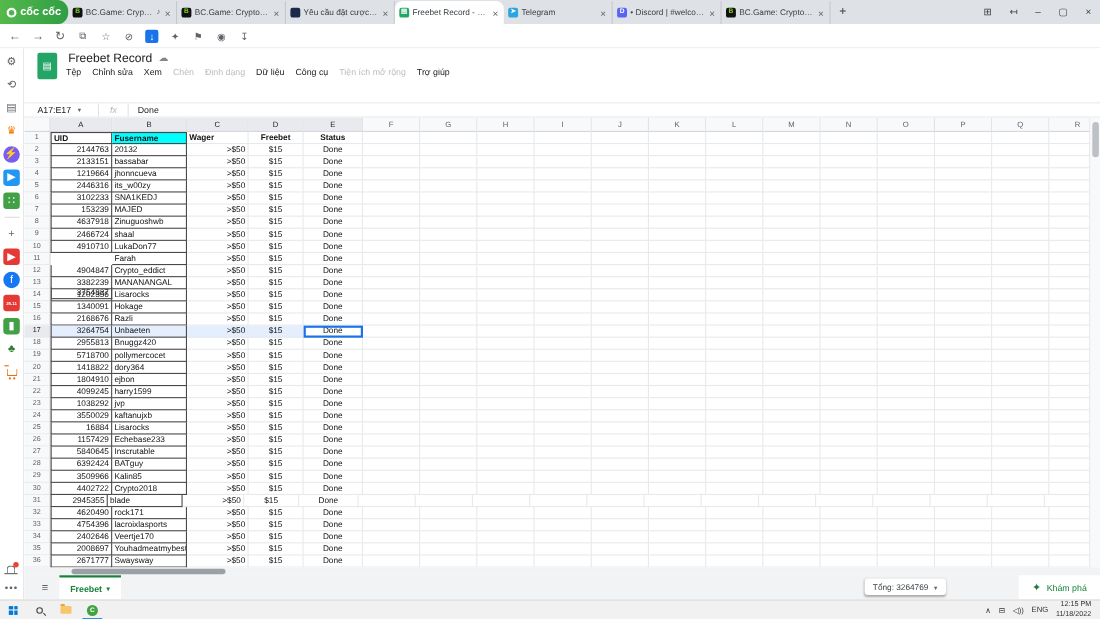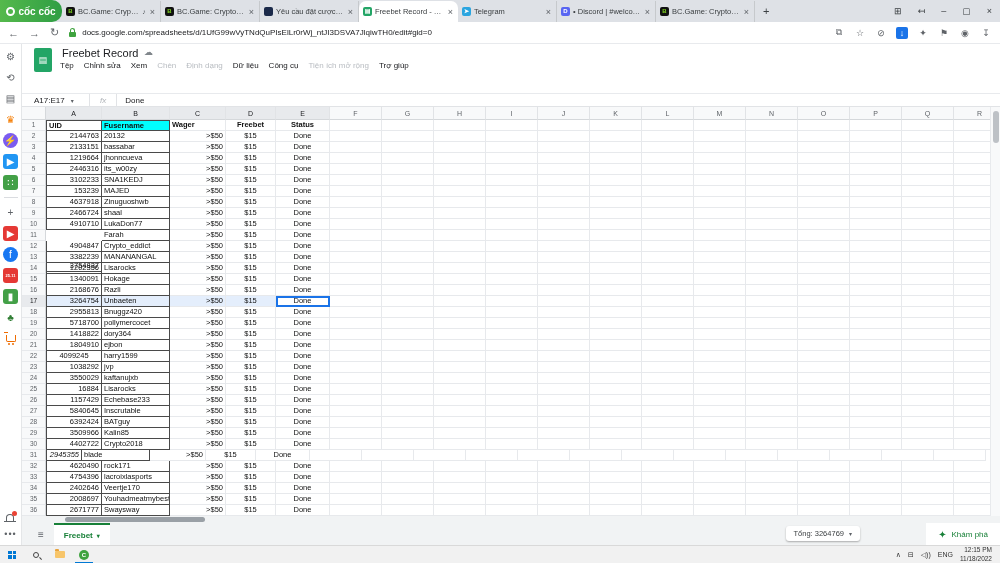--- a/index.html
+++ b/index.html
@@ -187,24 +187,20 @@
       <span>–</span>
       <span>▢</span>
       <span>×</span>
     </div>
 </div>
 
 <div id="addressbar">
   <span class="navbtn">←</span>
   <span class="navbtn">→</span>
   <span class="navbtn">↻</span>
-  <div id="urlbox">
-    <span class="lock"></span>
-    <span>docs.google.com/spreadsheets/d/1UfG99wVyTNdQuPIsElLr0rWj_ntJI3DSVA7JlqiwTH0/edit#gid=0</span>
-  </div>
   <div id="addricons">
       <span class="aic">⧉</span>
       <span class="aic">☆</span>
       <span class="aic">⊘</span>
       <span class="aic" style="background: rgb(26, 115, 232); color: rgb(255, 255, 255);">↓</span>
       <span class="aic">✦</span>
       <span class="aic">⚑</span>
       <span class="aic">◉</span>
       <span class="aic">↧</span>
     </div>
@@ -754,21 +750,21 @@
           <div class="cell" style="width: 52px;"></div>
           <div class="cell" style="width: 52px;"></div>
           <div class="cell" style="width: 52px;"></div>
           <div class="cell" style="width: 52px;"></div>
           <div class="cell" style="width: 52px;"></div>
           <div class="cell" style="width: 52px;"></div>
           <div class="cell" style="width: 52px;"></div>
         </div>
         <div class="grow">
           <div class="rn">22</div>
-          <div class="cell ar boxed bl" style="width: 56px; text-align: center;">4099245</div>
+          <div class="cell ar boxed bl" style="width: 56px;">4099245</div>
           <div class="cell boxed" style="width: 68px;">harry1599</div>
           <div class="cell ar" style="width: 56px;">&gt;$50</div>
           <div class="cell ac x" style="width: 50px;">$15</div>
           <div class="cell ac x" style="width: 54px;">Done</div>
           <div class="cell" style="width: 52px;"></div>
           <div class="cell" style="width: 52px;"></div>
           <div class="cell" style="width: 52px;"></div>
           <div class="cell" style="width: 52px;"></div>
           <div class="cell" style="width: 52px;"></div>
           <div class="cell" style="width: 52px;"></div>
@@ -943,21 +939,21 @@
           <div class="cell" style="width: 52px;"></div>
           <div class="cell" style="width: 52px;"></div>
           <div class="cell" style="width: 52px;"></div>
           <div class="cell" style="width: 52px;"></div>
           <div class="cell" style="width: 52px;"></div>
           <div class="cell" style="width: 52px;"></div>
           <div class="cell" style="width: 52px;"></div>
         </div>
         <div class="grow">
           <div class="rn">31</div>
-          <div class="cell ar boxed bl" style="width: 36px; font-style: italic;">2945355</div>
+          <div class="cell ar boxed bl" style="width: 52px;">2945355</div>
           <div class="cell boxed" style="width: 68px;">blade</div>
           <div class="cell ar" style="width: 56px;">&gt;$50</div>
           <div class="cell ac x" style="width: 50px;">$15</div>
           <div class="cell ac x" style="width: 54px;">Done</div>
           <div class="cell" style="width: 52px;"></div>
           <div class="cell" style="width: 52px;"></div>
           <div class="cell" style="width: 52px;"></div>
           <div class="cell" style="width: 52px;"></div>
           <div class="cell" style="width: 52px;"></div>
           <div class="cell" style="width: 52px;"></div>

